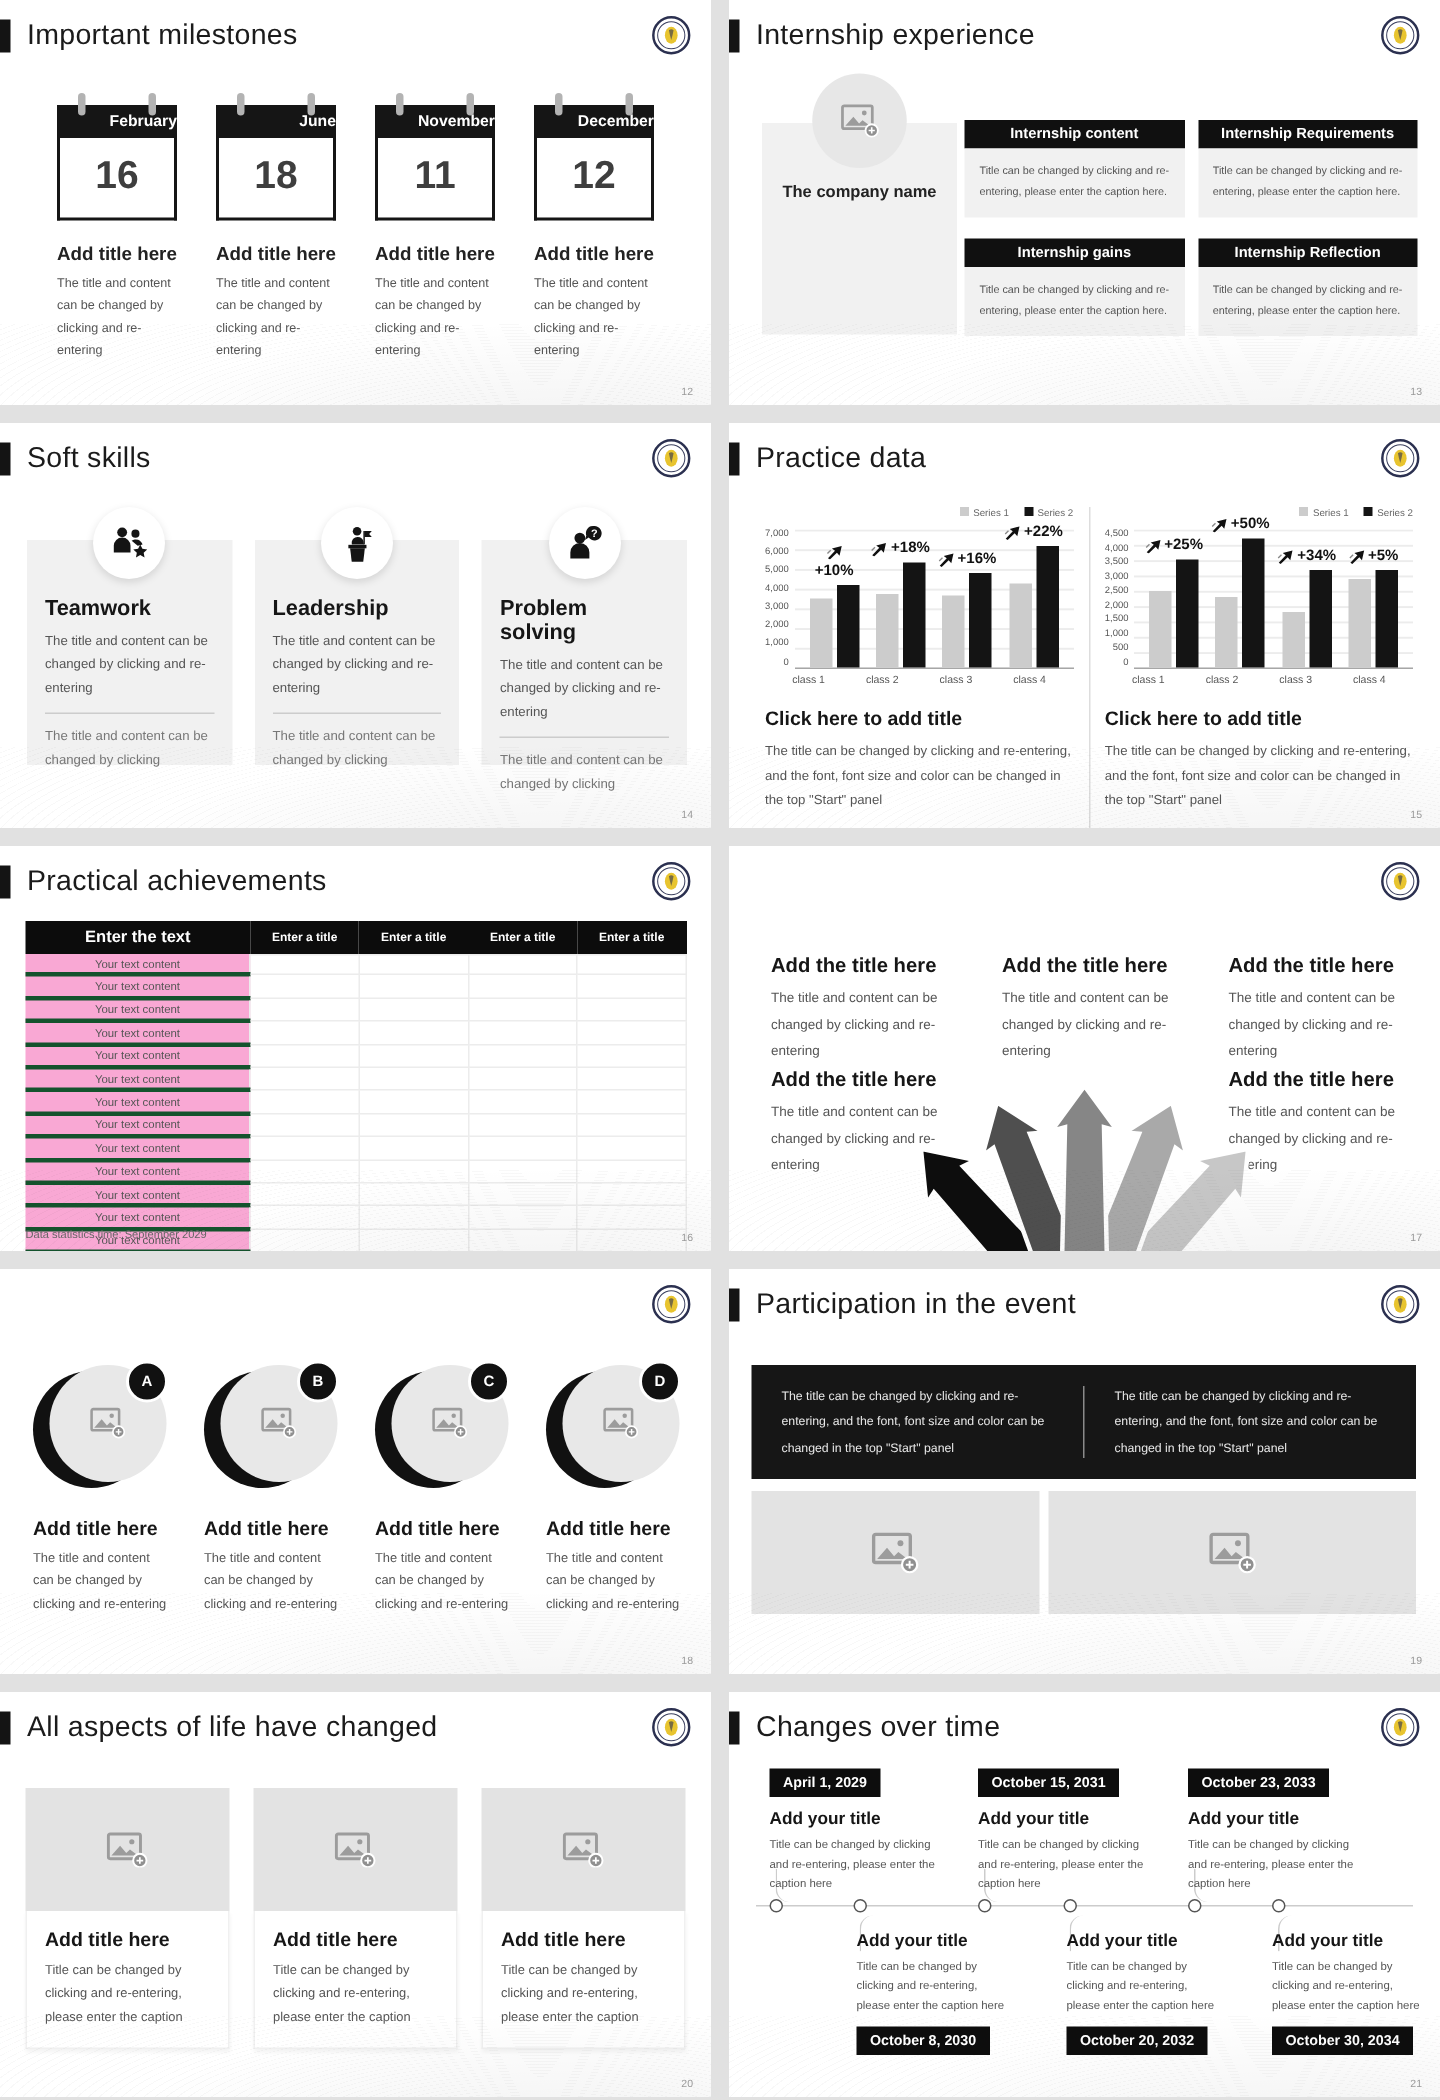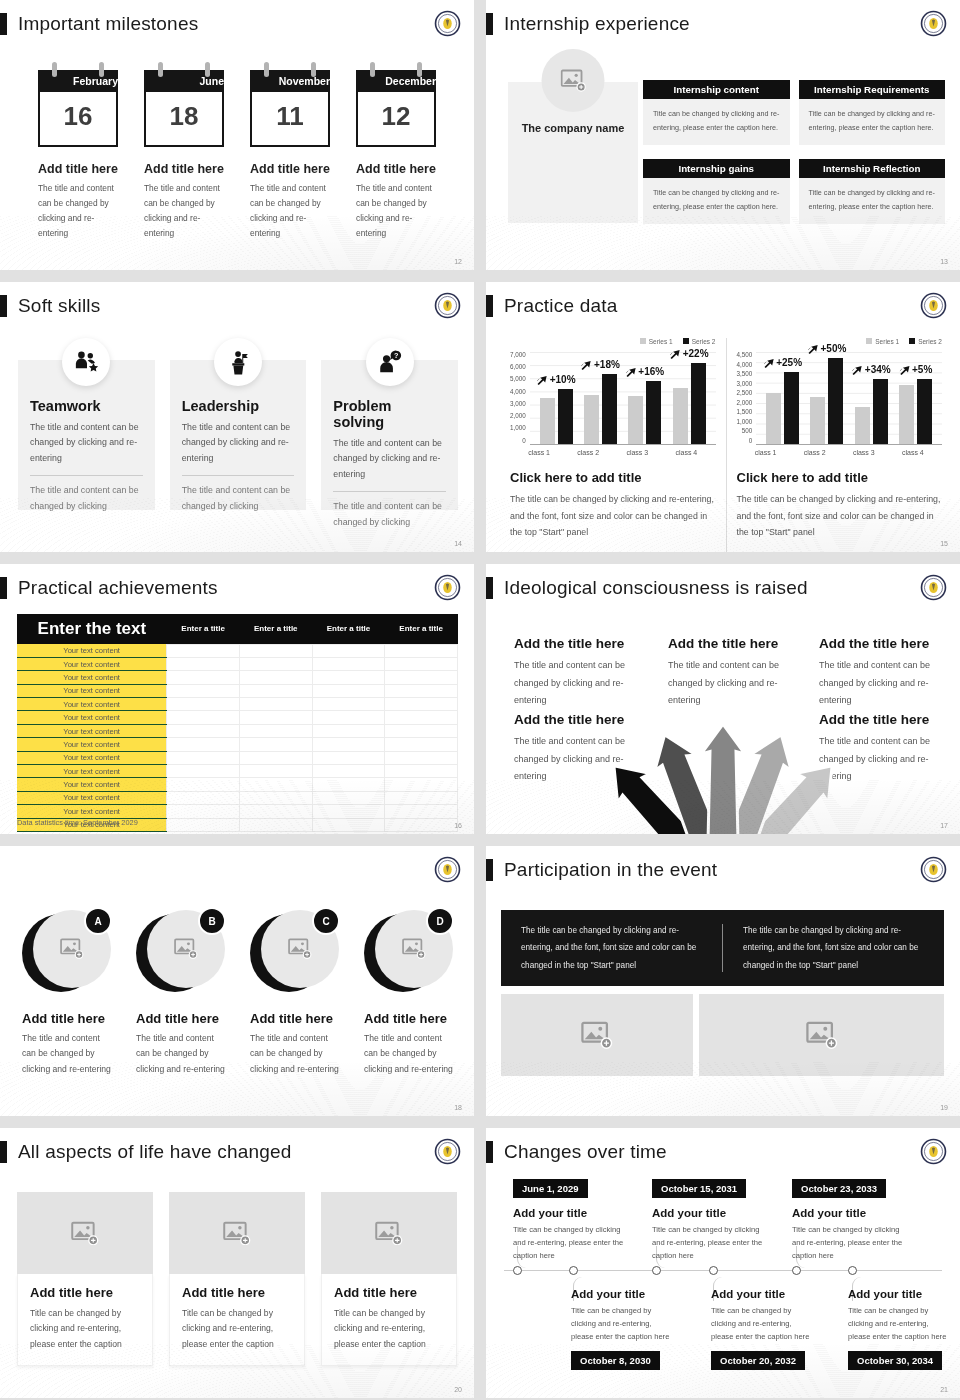--- a/index.html
+++ b/index.html
@@ -57,24 +57,24 @@
   .bar.s2{background:#141414;}
   .pct{position:absolute;left:50%;transform:translateX(-50%);display:flex;align-items:center;gap:2px;font-weight:bold;font-size:10px;color:#111;white-space:nowrap;}
   .xax{display:flex;justify-content:space-evenly;font-size:7px;color:#555;margin-top:4px;}
   .xax span{width:40px;text-align:center;}
   .ch-title{font-weight:bold;font-size:13px;color:#161616;margin-top:14px;}
   .ch-cap{font-size:8.8px;color:#555;line-height:1.9;margin-top:6px;}
   
   .ach-wrap{position:absolute;left:17px;right:16px;top:50px;}
   .ach{width:100%;border-collapse:collapse;}
   .ach th{background:#0c0c0c;color:#fff;padding:5px 0;}
-  .ach th.main{width:34%;font-size:17px;font-weight:bold;}
+  .ach th.main{width:34%;font-size:11px;font-weight:bold;}
   .ach th.oth{font-size:8px;font-weight:bold;}
   .ach td{font-size:7.6px;height:12.4px;padding:0;}
-  .ach td.first{background:#fde047;color:#555;text-align:center;border-bottom:1px solid #14532d;}
+  .ach td.first{background:#f9a8d4;color:#555;text-align:center;border-bottom:3px solid #14532d;}
   .ach td.cell{background:#fff;border:1px solid #ececec;}
   .ach-note{position:absolute;left:17px;bottom:7px;font-size:7.4px;color:#666;}
   
   .r-block{position:absolute;width:124px;}
   .r-title{font-weight:bold;font-size:13.5px;color:#161616;margin-bottom:6px;}
   .r-cap{font-size:9px;color:#555;line-height:1.95;}
   .fan{position:absolute;bottom:-8px;left:50%;margin-left:-125px;width:250px;height:120px;}
   
   .ex-row{position:absolute;left:22px;right:18px;top:64px;display:flex;justify-content:space-between;}
   .ex-item{width:92px;}
@@ -298,21 +298,21 @@
               <span>3,000</span>
               <span>2,000</span>
               <span>1,000</span>
               <span>0</span>
             </div>
             <div class="plot" style="background-image: linear-gradient(rgb(236, 236, 236) 1px, transparent 1px); background-size: 100% 13.1429px;">
               <div class="groups">
                 <div class="grp">
                   <div class="bar s1" style="height: 46px;"></div>
                   <div class="bar s2" style="height: 55.2px;"></div>
-                  <div class="pct" style="bottom: 59.2px;">
+                  <div class="pct" style="bottom: 59.2px; flex-direction: column;">
                     <svg viewBox="0 0 12 12" width="11" height="11">
                       <path d="M1 11L6.1 5.7 3.9 4 11 2.1 9.4 9.2 7.5 7 2.4 12z" fill="#111"></path>
                       <path d="M.6 7.6 3 5.2" stroke="#8a8a8a" stroke-width="1"></path>
                     </svg>
                     <span>+10%</span>
                   </div>
                 </div>
                 <div class="grp">
                   <div class="bar s1" style="height: 49.2857px;"></div>
                   <div class="bar s2" style="height: 69.6571px;"></div>
@@ -562,24 +562,20 @@
             </tr>
           </tbody>
         </table>
     </div>
     <div class="ach-note">Data statistics time: September 2029</div>
     <div class="s-wave"></div>
     <span class="s-page">16</span>
   </section>
 
   <section class="slide">
-    <header class="s-head">
-      <span class="s-bar"></span>
-      <h2 class="s-title">Ideological consciousness is raised</h2>
-    </header>
     <span class="s-logo"><svg viewBox="0 0 28 28" width="27" height="27">
           <circle cx="14" cy="14" r="12.4" fill="#fff" stroke="#2b3050" stroke-width="1.7"></circle>
           <circle cx="14" cy="14" r="9.4" fill="none" stroke="#3a3f5e" stroke-width="0.7"></circle>
           <ellipse cx="14" cy="14" rx="4.4" ry="5.8" fill="#e8c42f"></ellipse>
           <path d="M12.4 10.6q1.6-1.4 3.2 0-.6 3.4-1.6 6.6-1-3.2-1.6-6.6z" fill="#2b3050" opacity=".6"></path>
         </svg></span>
     <div id="raised-wrap">
         <div class="r-block" style="left: 28px; top: 72px;">
           <div class="r-title">Add the title here</div>
           <div class="r-cap">The title and content can be changed by clicking and re-entering</div>
@@ -811,21 +807,21 @@
         <span class="tl-dot" style="left: 83px;"></span>
         <span class="tl-conn dn" style="left: 87px;"></span>
         <span class="tl-dot" style="left: 166px;"></span>
         <span class="tl-conn up" style="left: 170px;"></span>
         <span class="tl-dot" style="left: 223px;"></span>
         <span class="tl-conn dn" style="left: 227px;"></span>
         <span class="tl-dot" style="left: 306px;"></span>
         <span class="tl-conn up" style="left: 310px;"></span>
         <span class="tl-dot" style="left: 362px;"></span>
         <span class="tl-conn dn" style="left: 366px;"></span>
-        <div class="tl-block top" style="left: 27px; top: 50px; width: 112px;"><span class="tl-badge">June 1, 2029</span><div class="tl-title">Add your title</div><div class="tl-cap">Title can be changed by clicking and re-entering, please enter the caption here</div></div>
+        <div class="tl-block top" style="left: 27px; top: 50px; width: 112px;"><span class="tl-badge">April 1, 2029</span><div class="tl-title">Add your title</div><div class="tl-cap">Title can be changed by clicking and re-entering, please enter the caption here</div></div>
         <div class="tl-block top" style="left: 166px; top: 50px; width: 112px;"><span class="tl-badge">October 15, 2031</span><div class="tl-title">Add your title</div><div class="tl-cap">Title can be changed by clicking and re-entering, please enter the caption here</div></div>
         <div class="tl-block top" style="left: 306px; top: 50px; width: 112px;"><span class="tl-badge">October 23, 2033</span><div class="tl-title">Add your title</div><div class="tl-cap">Title can be changed by clicking and re-entering, please enter the caption here</div></div>
         <div class="tl-block bot" style="left: 85px; top: 160px; width: 102px;"><div class="tl-title">Add your title</div><div class="tl-cap">Title can be changed by clicking and re-entering, please enter the caption here</div><span class="tl-badge">October 8, 2030</span></div>
         <div class="tl-block bot" style="left: 225px; top: 160px; width: 102px;"><div class="tl-title">Add your title</div><div class="tl-cap">Title can be changed by clicking and re-entering, please enter the caption here</div><span class="tl-badge">October 20, 2032</span></div>
         <div class="tl-block bot" style="left: 362px; top: 160px; width: 102px;"><div class="tl-title">Add your title</div><div class="tl-cap">Title can be changed by clicking and re-entering, please enter the caption here</div><span class="tl-badge">October 30, 2034</span></div>
       </div>
     <div class="s-wave"></div>
     <span class="s-page">21</span>
   </section>
 

